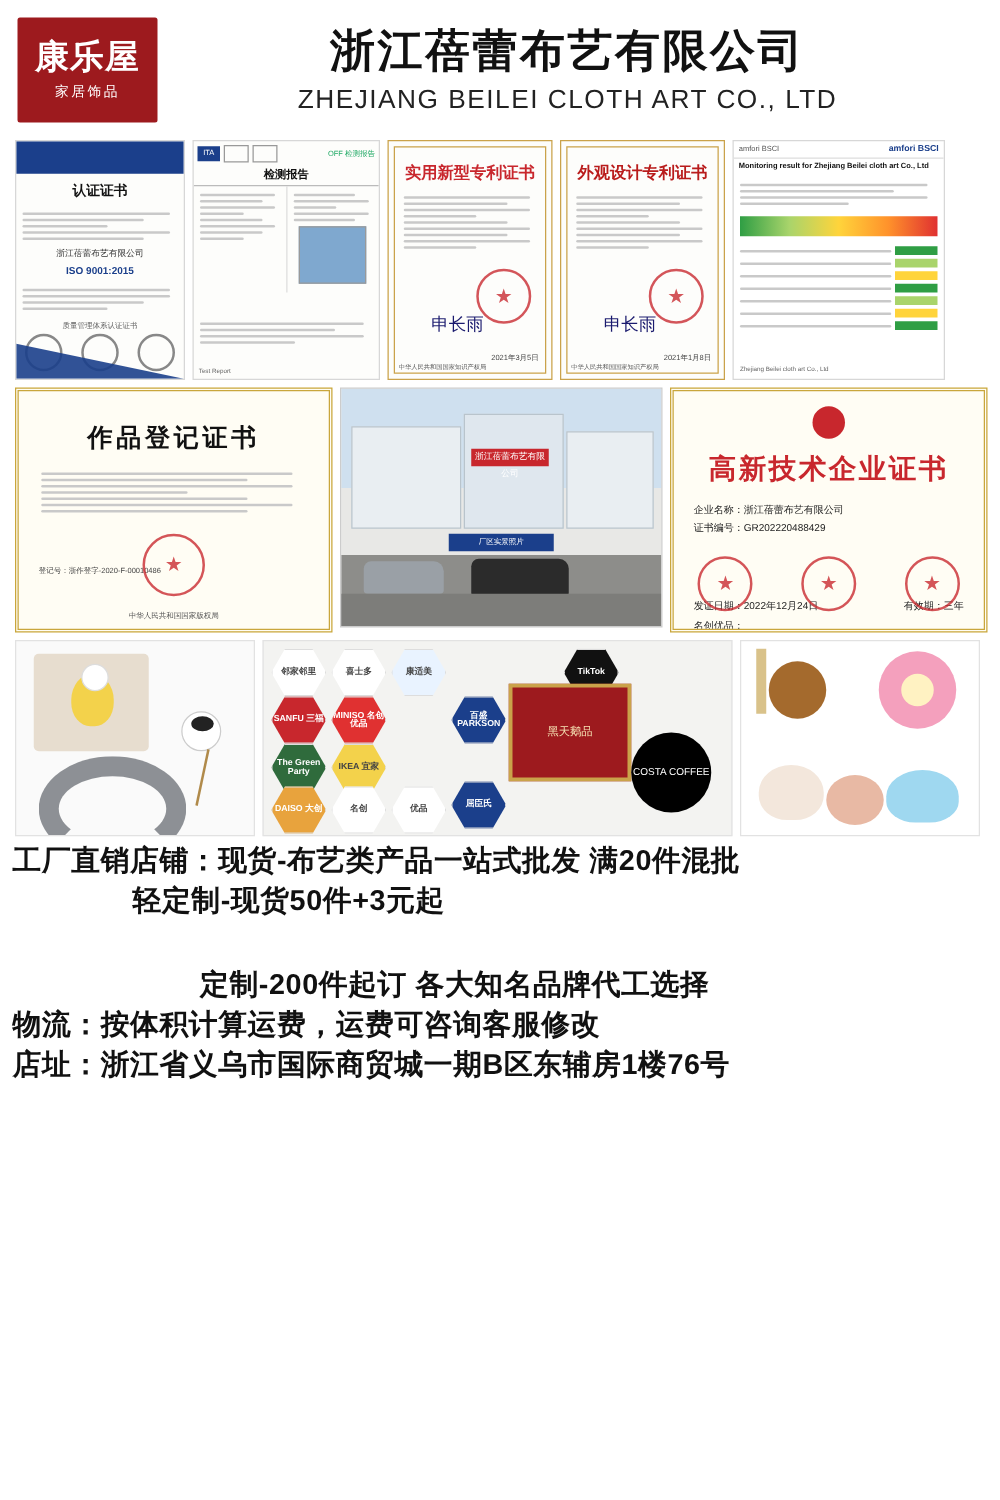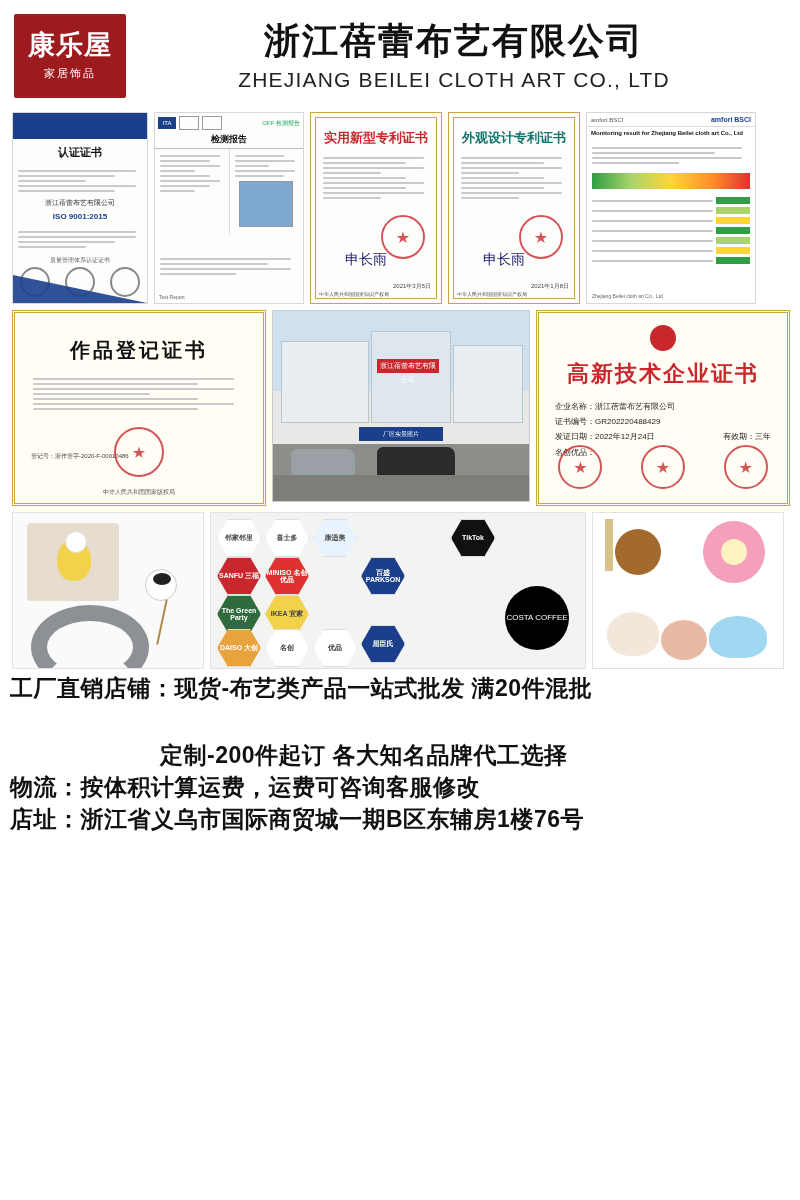--- a/index.html
+++ b/index.html
@@ -177,21 +177,21 @@
       </div>
       <div class="stamp" style="right:16px;bottom:44px;">★</div>
       <div style="position:absolute;left:34px;bottom:34px;" class="sig">申长雨</div>
       <div style="position:absolute;right:10px;bottom:12px;font-size:6px;color:#444;">2021年3月5日</div>
       <div style="position:absolute;left:8px;bottom:6px;font-size:5px;color:#555;">中华人民共和国国家知识产权局</div>
     </div>
 
     <div class="cert c-white" style="width:130px;height:190px;border:1px solid #caa24a;">
       <div style="position:absolute;inset:4px;border:1px solid #caa24a;"></div>
       <div style="margin-top:16px;text-align:center;">
-        <div style="font-size:13px;font-weight:bold;color:#0f766e;">外观设计专利证书</div>
+        <div style="font-size:13px;font-weight:bold;color:#b91c1c;">外观设计专利证书</div>
       </div>
       <div class="lines" style="margin-top:10px;padding:0 12px;">
         <div class="ln l"></div>
           <div class="ln m"></div>
           <div class="ln l"></div>
         <div class="ln s"></div>
           <div class="ln m"></div>
           <div class="ln l"></div>
         <div class="ln m"></div>
           <div class="ln l"></div>
@@ -280,21 +280,21 @@
     </div>
 
     <div class="cert" style="width:248px;height:190px;background:#fffdf4;border:3px double #c9a63c;">
       <div style="text-align:center;margin-top:12px;">
         <div style="display:inline-block;width:26px;height:26px;background:#c8272d;border-radius:50%;"></div>
       </div>
       <div style="text-align:center;margin-top:4px;font-size:22px;font-weight:bold;color:#c8272d;letter-spacing:2px;">高新技术企业证书</div>
       <div style="padding:10px 16px 0 16px;font-size:8px;color:#222;line-height:1.9;">
         <div><span>企业名称：</span><span>浙江蓓蕾布艺有限公司</span></div>
         <div><span>证书编号：</span><span>GR202220488429</span></div>
-        <div style="display:flex;justify-content:space-between;">
+        <div style="display:flex;justify-content:space-between;margin-top:47px;">
           <span><span>发证日期：</span><span>2022年12月24日</span></span>
           <span><span>有效期：</span><span>三年</span></span>
         </div>
         <div><span>名创优品：</span></div>
       </div>
       <div style="position:absolute;bottom:14px;left:0;right:0;display:flex;justify-content:space-around;">
         <div class="stamp" style="position:static;">★</div>
         <div class="stamp" style="position:static;">★</div>
         <div class="stamp" style="position:static;">★</div>
       </div>
@@ -323,20 +323,21 @@
       <div class="hexrow" style="left:240px;top:6px;">
         <div class="hex" style="background:#111;color:#fff;">TikTok</div>
       </div>
       <div class="hexrow" style="left:6px;top:44px;">
         <div class="hex" style="background:#c8272d;color:#fff;">SANFU 三福</div>
         <div class="hex" style="background:#e03131;color:#fff;">MINISO 名创优品</div>
       </div>
       <div class="hexrow" style="left:150px;top:44px;">
         <div class="hex" style="background:#1b3f8b;color:#fff;">百盛 PARKSON</div>
       </div>
+      <div style="position:absolute;left:196px;top:34px;width:92px;height:72px;background:#9d1a1e;border:3px solid #caa24a;display:flex;align-items:center;justify-content:center;color:#f6e3b4;font-size:9px;text-align:center;line-height:1.3;">黑天鹅品</div>
       <div class="hexrow" style="left:6px;top:82px;">
         <div class="hex" style="background:#2f6b3c;color:#fff;">The Green Party</div>
         <div class="hex" style="background:#f3d24b;">IKEA 宜家</div>
       </div>
       <div class="hexrow" style="left:6px;top:116px;">
         <div class="hex" style="background:#e8a33d;color:#fff;">DAISO 大创</div>
         <div class="hex">名创</div>
         <div class="hex">优品</div>
       </div>
       <div class="hexrow" style="left:150px;top:112px;">
@@ -352,18 +353,19 @@
       <div style="position:absolute;right:36px;top:26px;width:26px;height:26px;background:#fff2c2;border-radius:50%;"></div>
       <div style="position:absolute;left:14px;bottom:12px;width:52px;height:44px;background:#f3e7dc;border-radius:50% 50% 44% 44%;"></div>
       <div style="position:absolute;left:68px;bottom:8px;width:46px;height:40px;background:#e8b9a4;border-radius:50%;"></div>
       <div style="position:absolute;right:16px;bottom:10px;width:58px;height:42px;background:#9fd8f0;border-radius:50% 50% 40% 40%;"></div>
       <div style="position:absolute;left:6px;bottom:2px;font-size:0;">毛绒玩具</div>
     </div>
   </div>
 
   <div class="info">
     <div class="line">工厂直销店铺：现货-布艺类产品一站式批发 满20件混批</div>
+    <div class="line ind1">轻定制-现货50件+3元起</div>
     <div class="line ind2">定制-200件起订 各大知名品牌代工选择</div>
     <div class="line">物流：按体积计算运费，运费可咨询客服修改</div>
     <div class="line">店址：浙江省义乌市国际商贸城一期B区东辅房1楼76号</div>
   </div>
 
 </div>
 
 </body></html>

